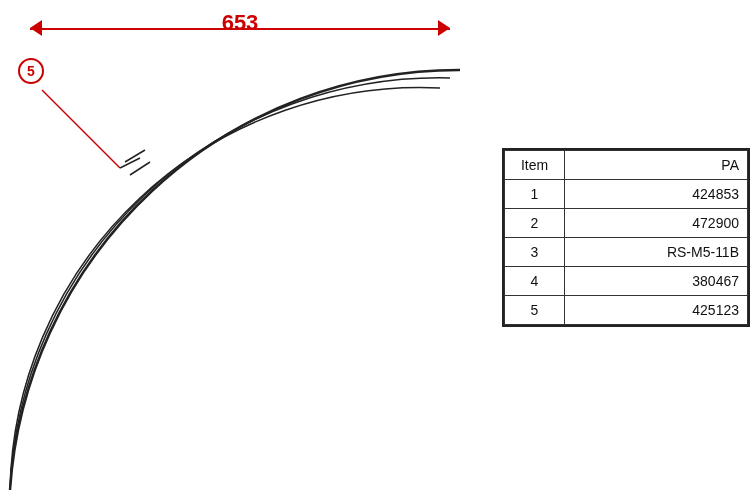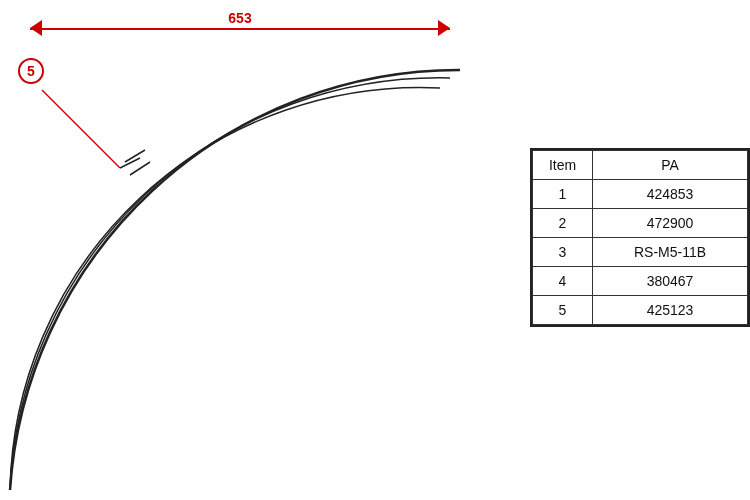--- a/index.html
+++ b/index.html
@@ -60,21 +60,21 @@
       border-bottom: 8px solid transparent;
       border-left: 12px solid #cc0000;
     }
 
     .dimension-label {
       position: absolute;
       top: 0;
       left: 50%;
       transform: translateX(-50%);
       color: #cc0000;
-      font-size: 14px;
+      font-size: 22px;
       font-weight: bold;
       white-space: nowrap;
     }
 
     
     .callout-circle {
       position: absolute;
       top: 58px;
       left: 18px;
       width: 26px;
@@ -97,21 +97,21 @@
       top: 0;
       left: 0;
       pointer-events: none;
     }
 
     
     .parts-table-container {
       position: absolute;
       top: 148px;
       right: 0;
-      width: 220px;
+      width: 248px;
       border: 2px solid #222;
       background: #fff;
       z-index: 20;
     }
 
     table {
       width: 100%;
       border-collapse: collapse;
     }
 
@@ -127,21 +127,21 @@
       font-weight: normal;
       background: #fff;
       font-size: 14px;
     }
 
     td:first-child, th:first-child {
       width: 60px;
     }
 
     .col-part {
-      text-align: center;
+      text-align: right;
     }
   </style>
 </head>
 <body>
 
 <div class="drawing-area">
 
   <div class="dimension-container">
     <div class="dimension-arrow-left"></div>
     <div class="dimension-line"></div>

